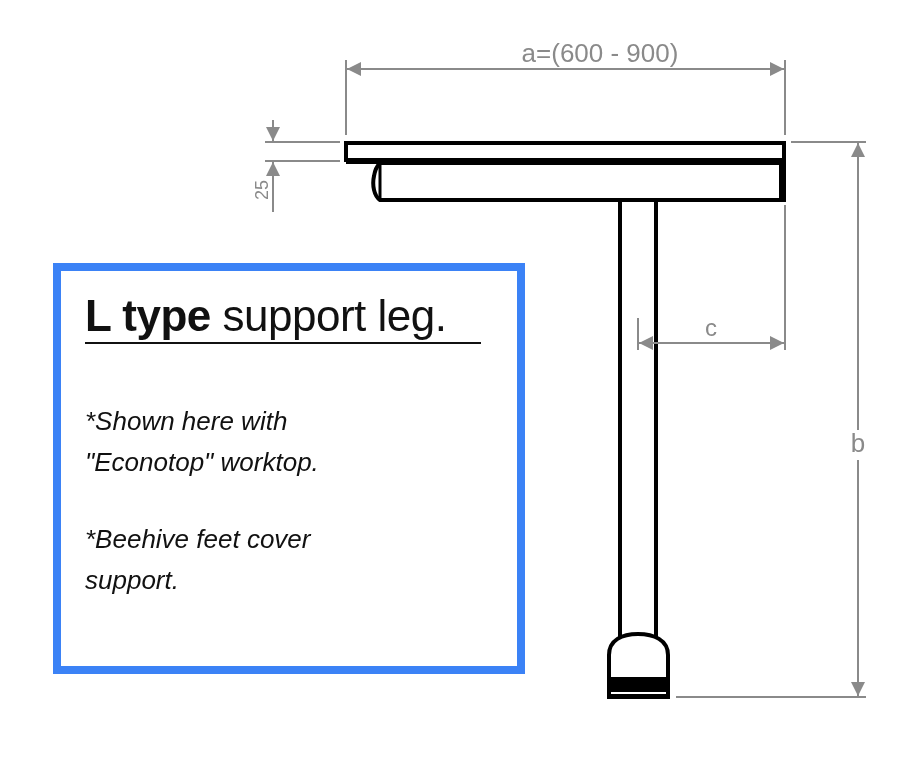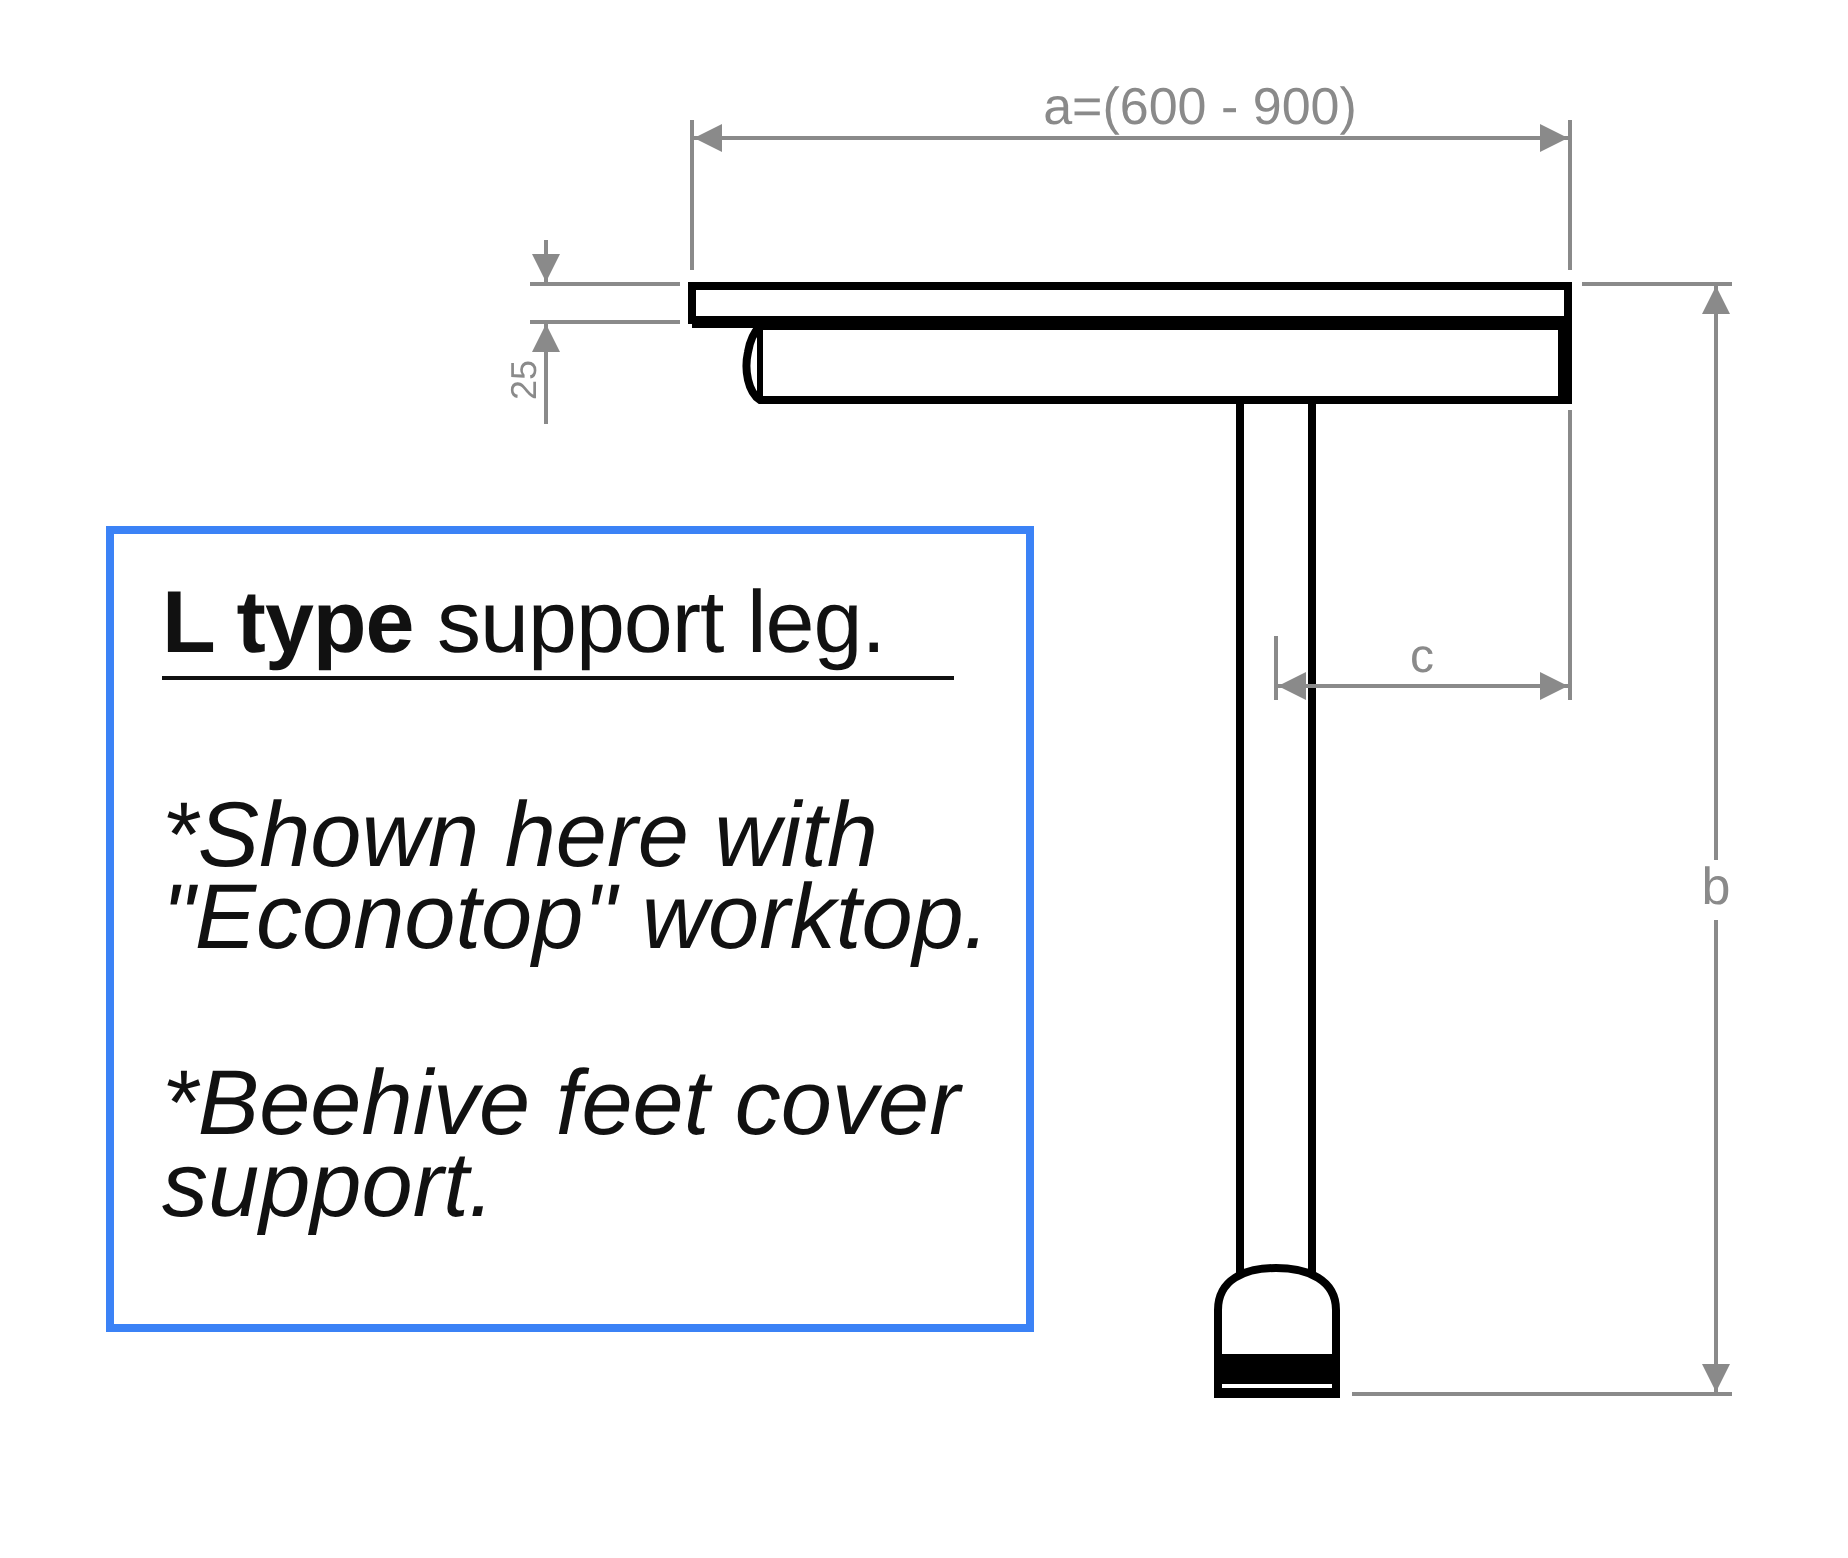--- a/index.html
+++ b/index.html
@@ -3,21 +3,21 @@
 <meta charset="utf-8">
 <style>
   html, body { margin: 0; padding: 0; background: #ffffff; }
   body { width: 924px; height: 779px; position: relative; overflow: hidden; }
   #diagram { position: absolute; left: 0; top: 0; }
   .dim-text { font-family: "Liberation Sans", sans-serif; fill: #8a8a8a; }
   .info-box {
     position: absolute;
     left: 53px; top: 263px;
     width: 456px; height: 395px;
-    border: 4px solid #3b82f6;
+    border: 8px solid #3b82f6;
     box-sizing: content-box;
     background: #ffffff;
     text-decoration: underline;
   }
   .info-title {
     position: absolute;
     left: 24px; top: 20px;
     font-family: "Liberation Sans", sans-serif;
     font-size: 44px;
     color: #111111;
@@ -31,28 +31,28 @@
     position: absolute;
     left: 24px; top: 71px;
     width: 396px; height: 2px;
     background: #111111;
   }
   .note {
     position: absolute;
     left: 24px;
     font-family: "Liberation Sans", sans-serif;
     font-style: italic;
-    font-size: 46px;
+    font-size: 26px;
     line-height: 41px;
     color: #111111;
     margin: 0;
     white-space: nowrap;
   }
   .note1 { top: 130px; }
-  .note2 { top: 264px; }
+  .note2 { top: 248px; }
 </style>
 </head>
 <body>
 
 <svg id="diagram" width="924" height="779" viewBox="0 0 924 779" xmlns="http://www.w3.org/2000/svg">
   <defs>
     <marker id="arr" viewBox="0 0 10 10" refX="10" refY="5" markerWidth="7" markerHeight="7" orient="auto-start-reverse">
       <path d="M0,0 L10,5 L0,10 z" fill="#8a8a8a"></path>
     </marker>
   </defs>

